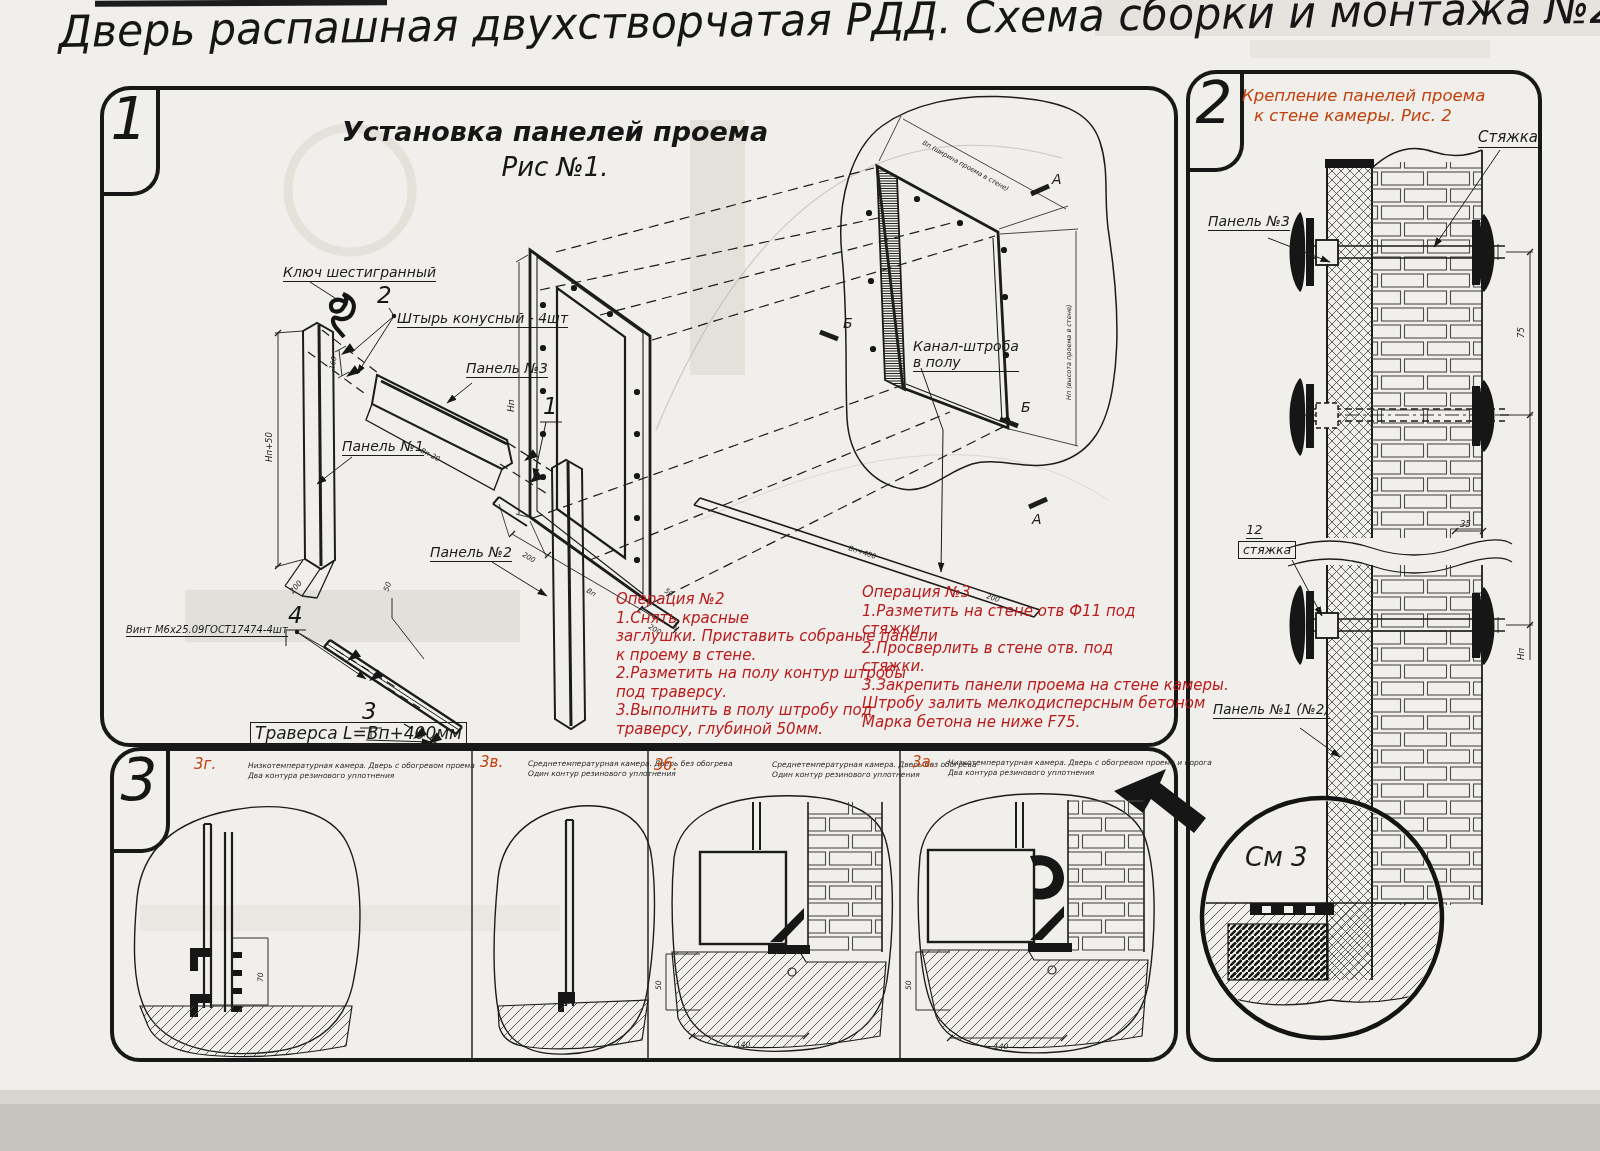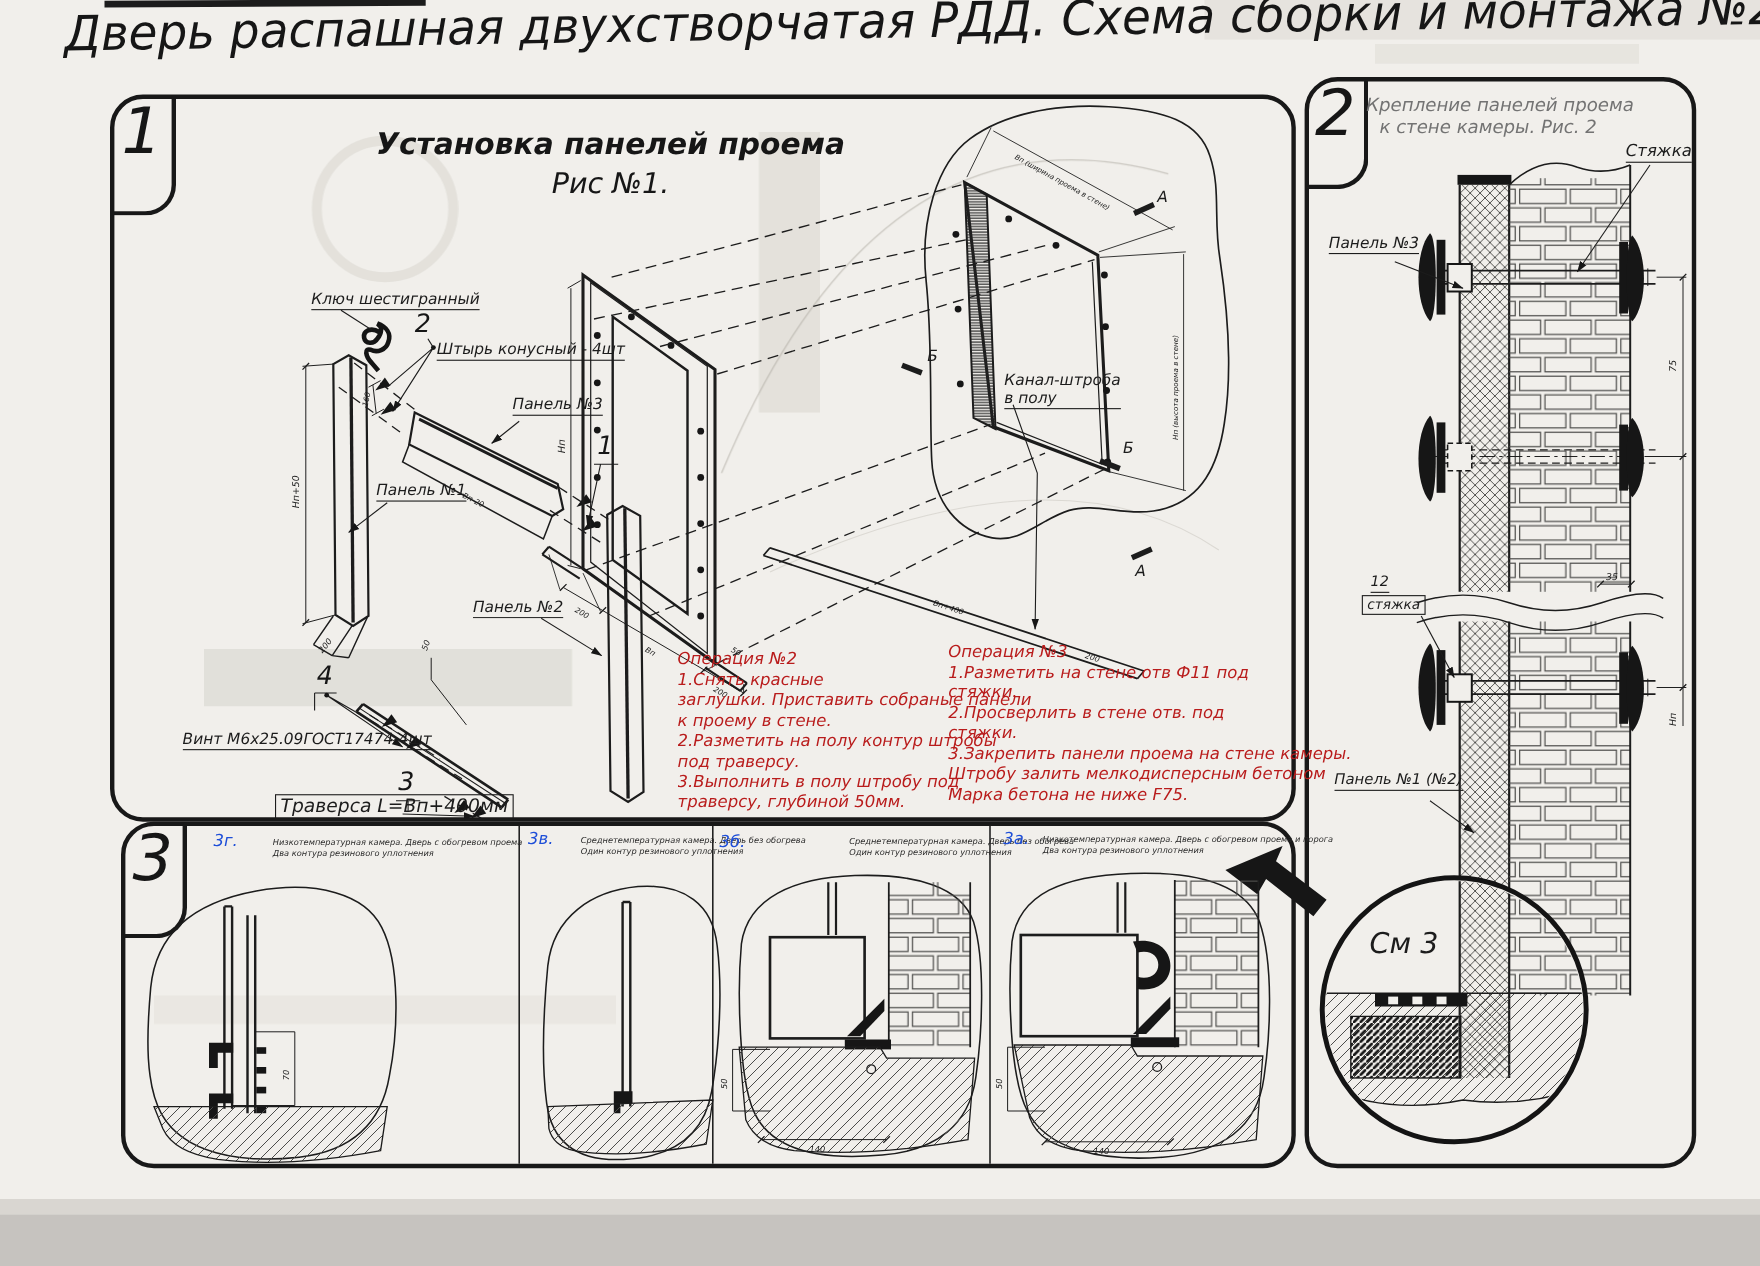--- a/index.html
+++ b/index.html
@@ -12,24 +12,24 @@
   .frame{position:absolute;border:4.5px solid #181818;border-radius:30px;box-sizing:border-box;background:transparent;}
   .tab{position:absolute;border-right:4.5px solid #181818;border-bottom:4.5px solid #181818;
        border-bottom-right-radius:28px;box-sizing:border-box;
        display:flex;align-items:flex-start;justify-content:center;}
   .tabnum{font:italic 58px "DejaVu Sans",sans-serif;line-height:1.3;color:#161616;transform:translateY(-6px);}
   .lbl{position:absolute;font:italic 14px "DejaVu Sans",sans-serif;color:#1c1c1c;white-space:nowrap;}
   .ul{border-bottom:1.6px solid #1c1c1c;padding-bottom:1px;}
   .bx{border:1.6px solid #1c1c1c;padding:0 4px 1px 4px;}
   .callout{position:absolute;font:italic 23px "DejaVu Sans",sans-serif;color:#161616;}
   .stitle{position:absolute;font:italic 27px "DejaVu Sans",sans-serif;color:#161616;text-align:center;white-space:nowrap;}
-  .s2title{position:absolute;font:italic 16.5px "DejaVu Sans",sans-serif;color:#737373;white-space:nowrap;}
+  .s2title{position:absolute;font:italic 16.5px "DejaVu Sans",sans-serif;color:#c2410c;white-space:nowrap;}
   .op{position:absolute;font:italic 15px "DejaVu Sans",sans-serif;line-height:18.5px;color:#b91c1c;white-space:nowrap;}
   .op .t{margin-left:40px;}
-  .capid{position:absolute;font:italic 15px "DejaVu Sans",sans-serif;color:#1d4ed8;}
+  .capid{position:absolute;font:italic 15px "DejaVu Sans",sans-serif;color:#c2410c;}
   .cap{position:absolute;font:italic 7.5px "DejaVu Sans",sans-serif;line-height:9.5px;color:#2a2a2a;white-space:nowrap;}
   svg{position:absolute;left:0;top:0;}
   svg text{font-family:"DejaVu Sans",sans-serif;font-style:italic;fill:#1c1c1c;}
   .strip1{position:absolute;left:0;top:1090px;width:1600px;height:14px;background:#d9d6d1;}
   .strip2{position:absolute;left:0;top:1104px;width:1600px;height:47px;background:#c6c3bf;}
 </style>
 </head>
 <body>
 
 <div class="page">
@@ -395,21 +395,21 @@
   <div class="stitle" style="left:330px;top:152px;width:450px;font-size:26px;">Рис №1.</div>
 
   <div class="lbl ul" style="left:283px;top:264px;">Ключ шестигранный</div>
   <div class="callout" style="left:377px;top:282px;">2</div>
   <div class="lbl ul" style="left:397px;top:310px;">Штырь конусный - 4шт</div>
   <div class="lbl ul" style="left:466px;top:360px;">Панель №3</div>
   <div class="callout" style="left:543px;top:393px;">1</div>
   <div class="lbl ul" style="left:342px;top:438px;">Панель №1</div>
   <div class="lbl ul" style="left:430px;top:544px;">Панель №2</div>
   <div class="callout" style="left:288px;top:602px;">4</div>
-  <div class="lbl ul" style="left:126px;top:664px;font-size:14px;margin-left:40px;">Винт М6х25.09ГОСТ17474-4шт</div>
+  <div class="lbl ul" style="left:126px;top:624px;font-size:10px;">Винт М6х25.09ГОСТ17474-4шт</div>
   <div class="callout" style="left:362px;top:698px;">3</div>
   <div class="lbl bx" style="left:250px;top:722px;font-size:17px;">Траверса  L=Вп+400мм</div>
   <div class="lbl" style="left:913px;top:338px;border-bottom:1.4px solid #1c1c1c;padding-bottom:1px;">
     <div>Канал-штроба</div>
     <div>в полу</div>
   </div>
 
   <div class="op" style="left:616px;top:590px;">
     <div>Операция №2</div>
     <div>1.Снять красные</div>

